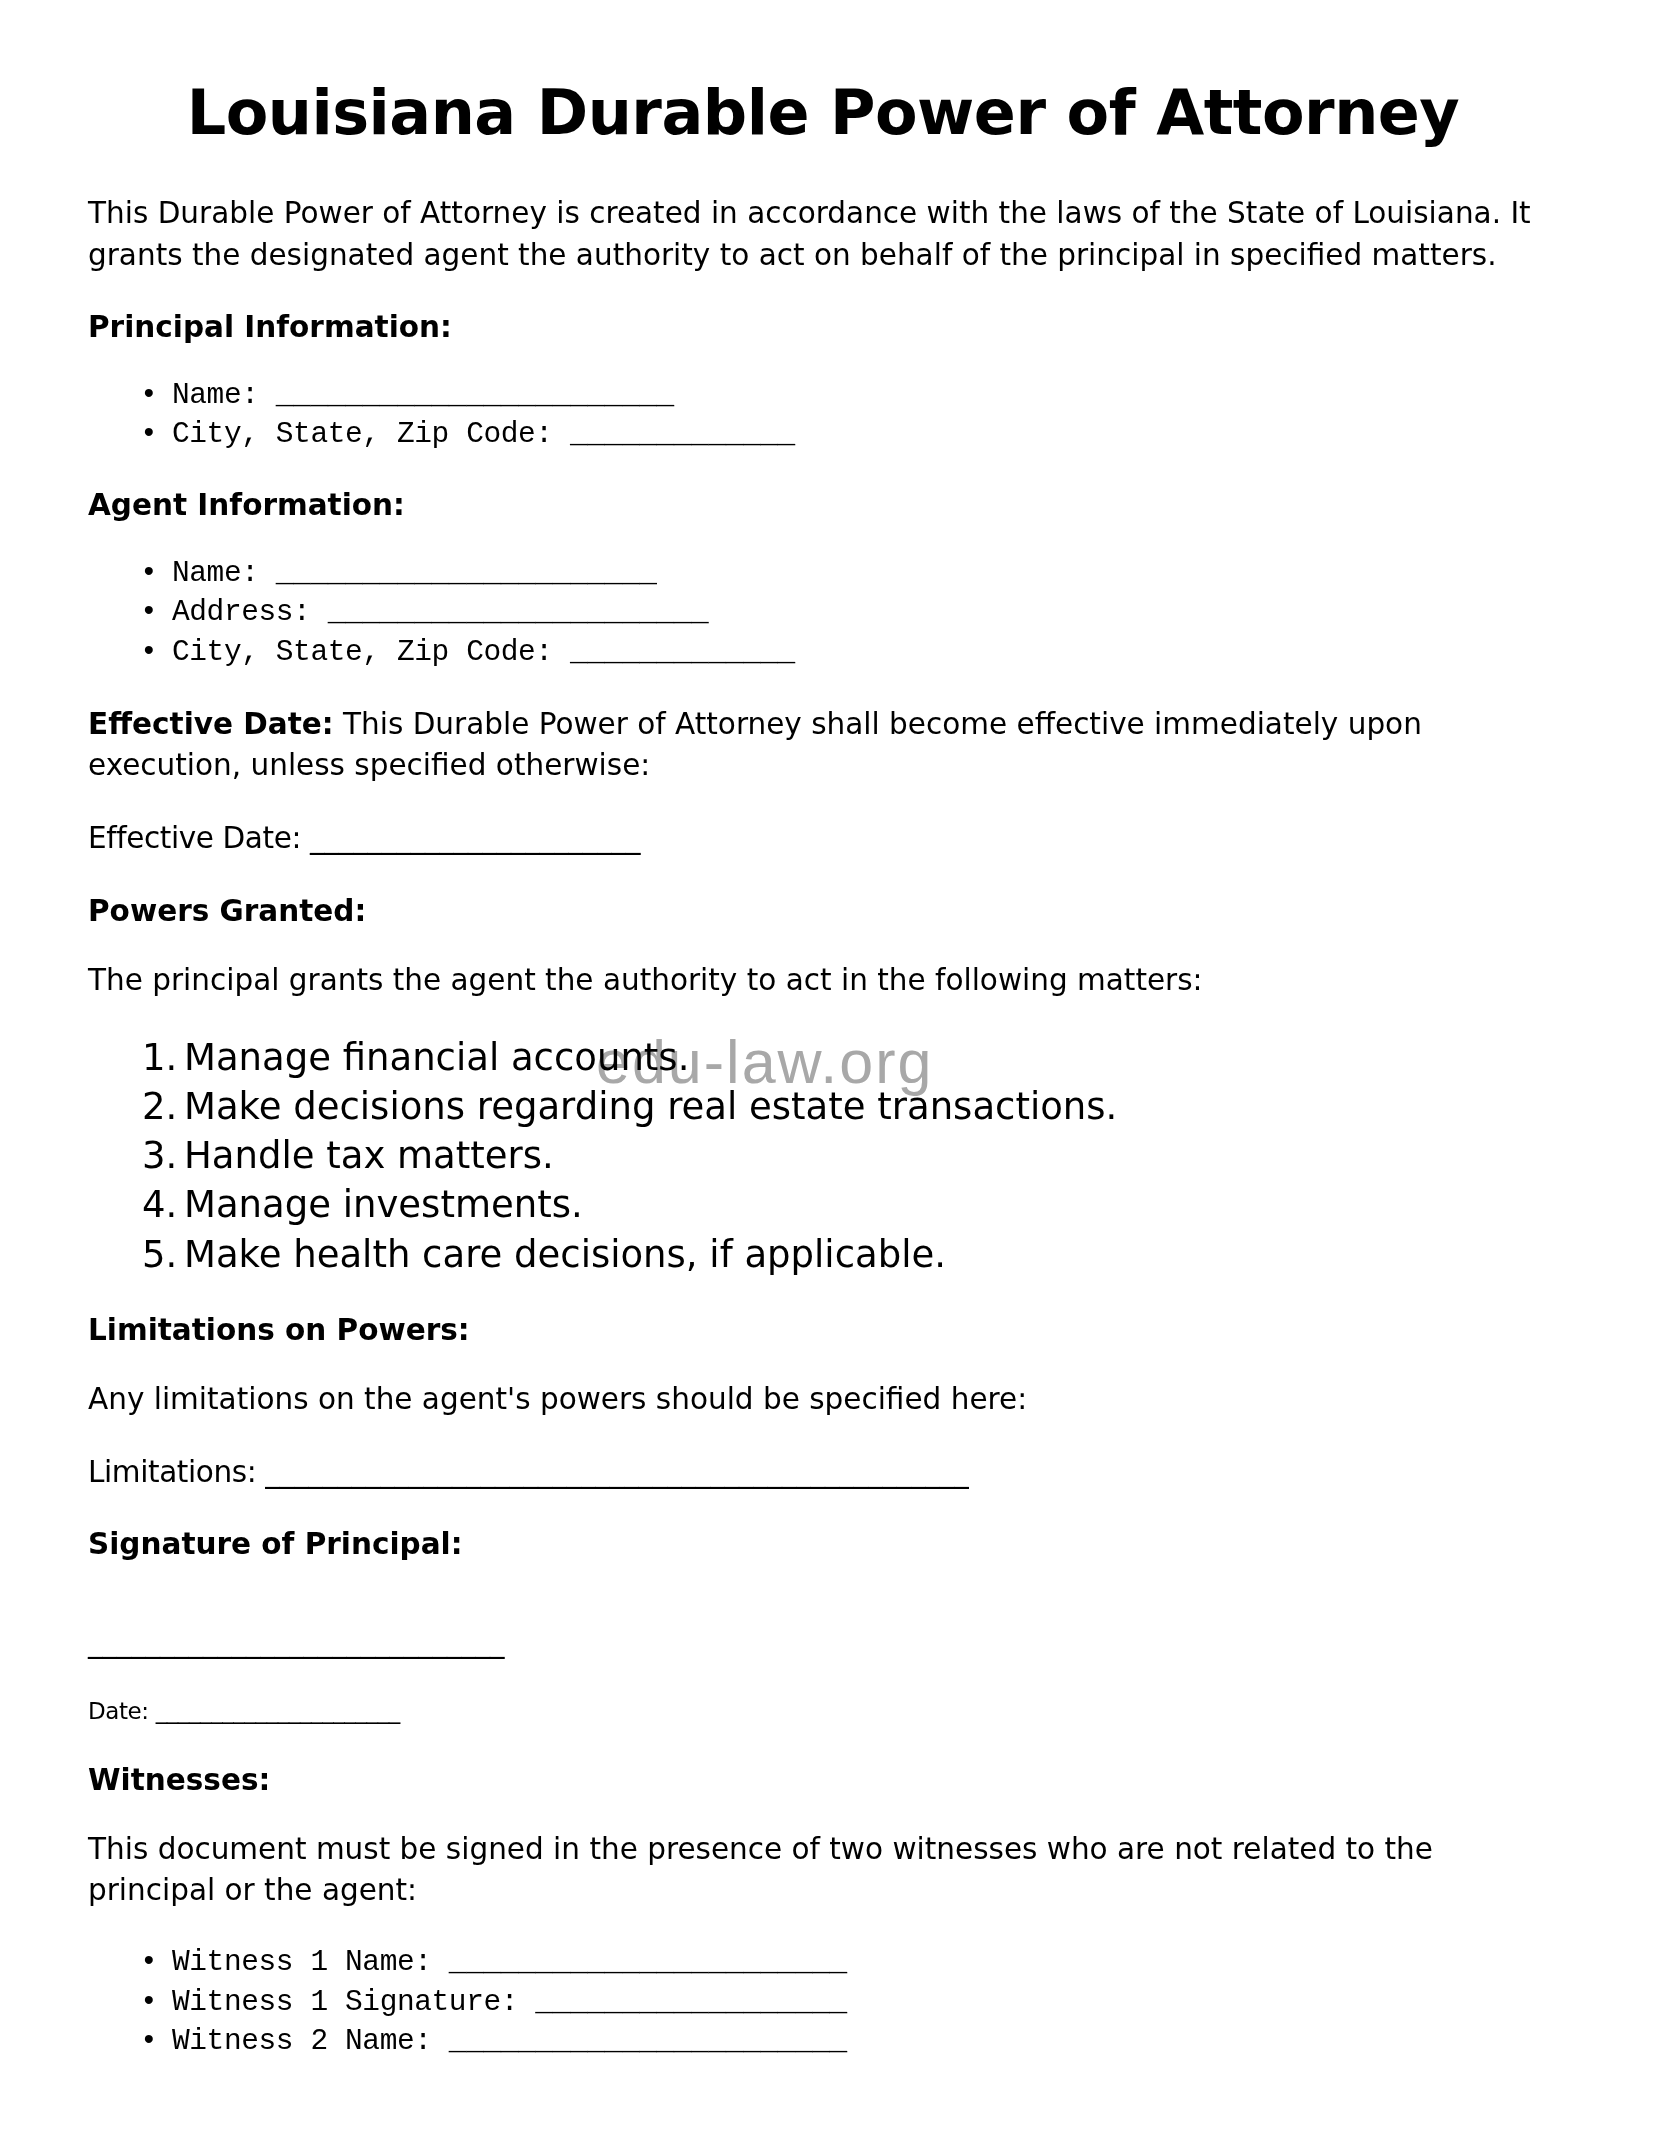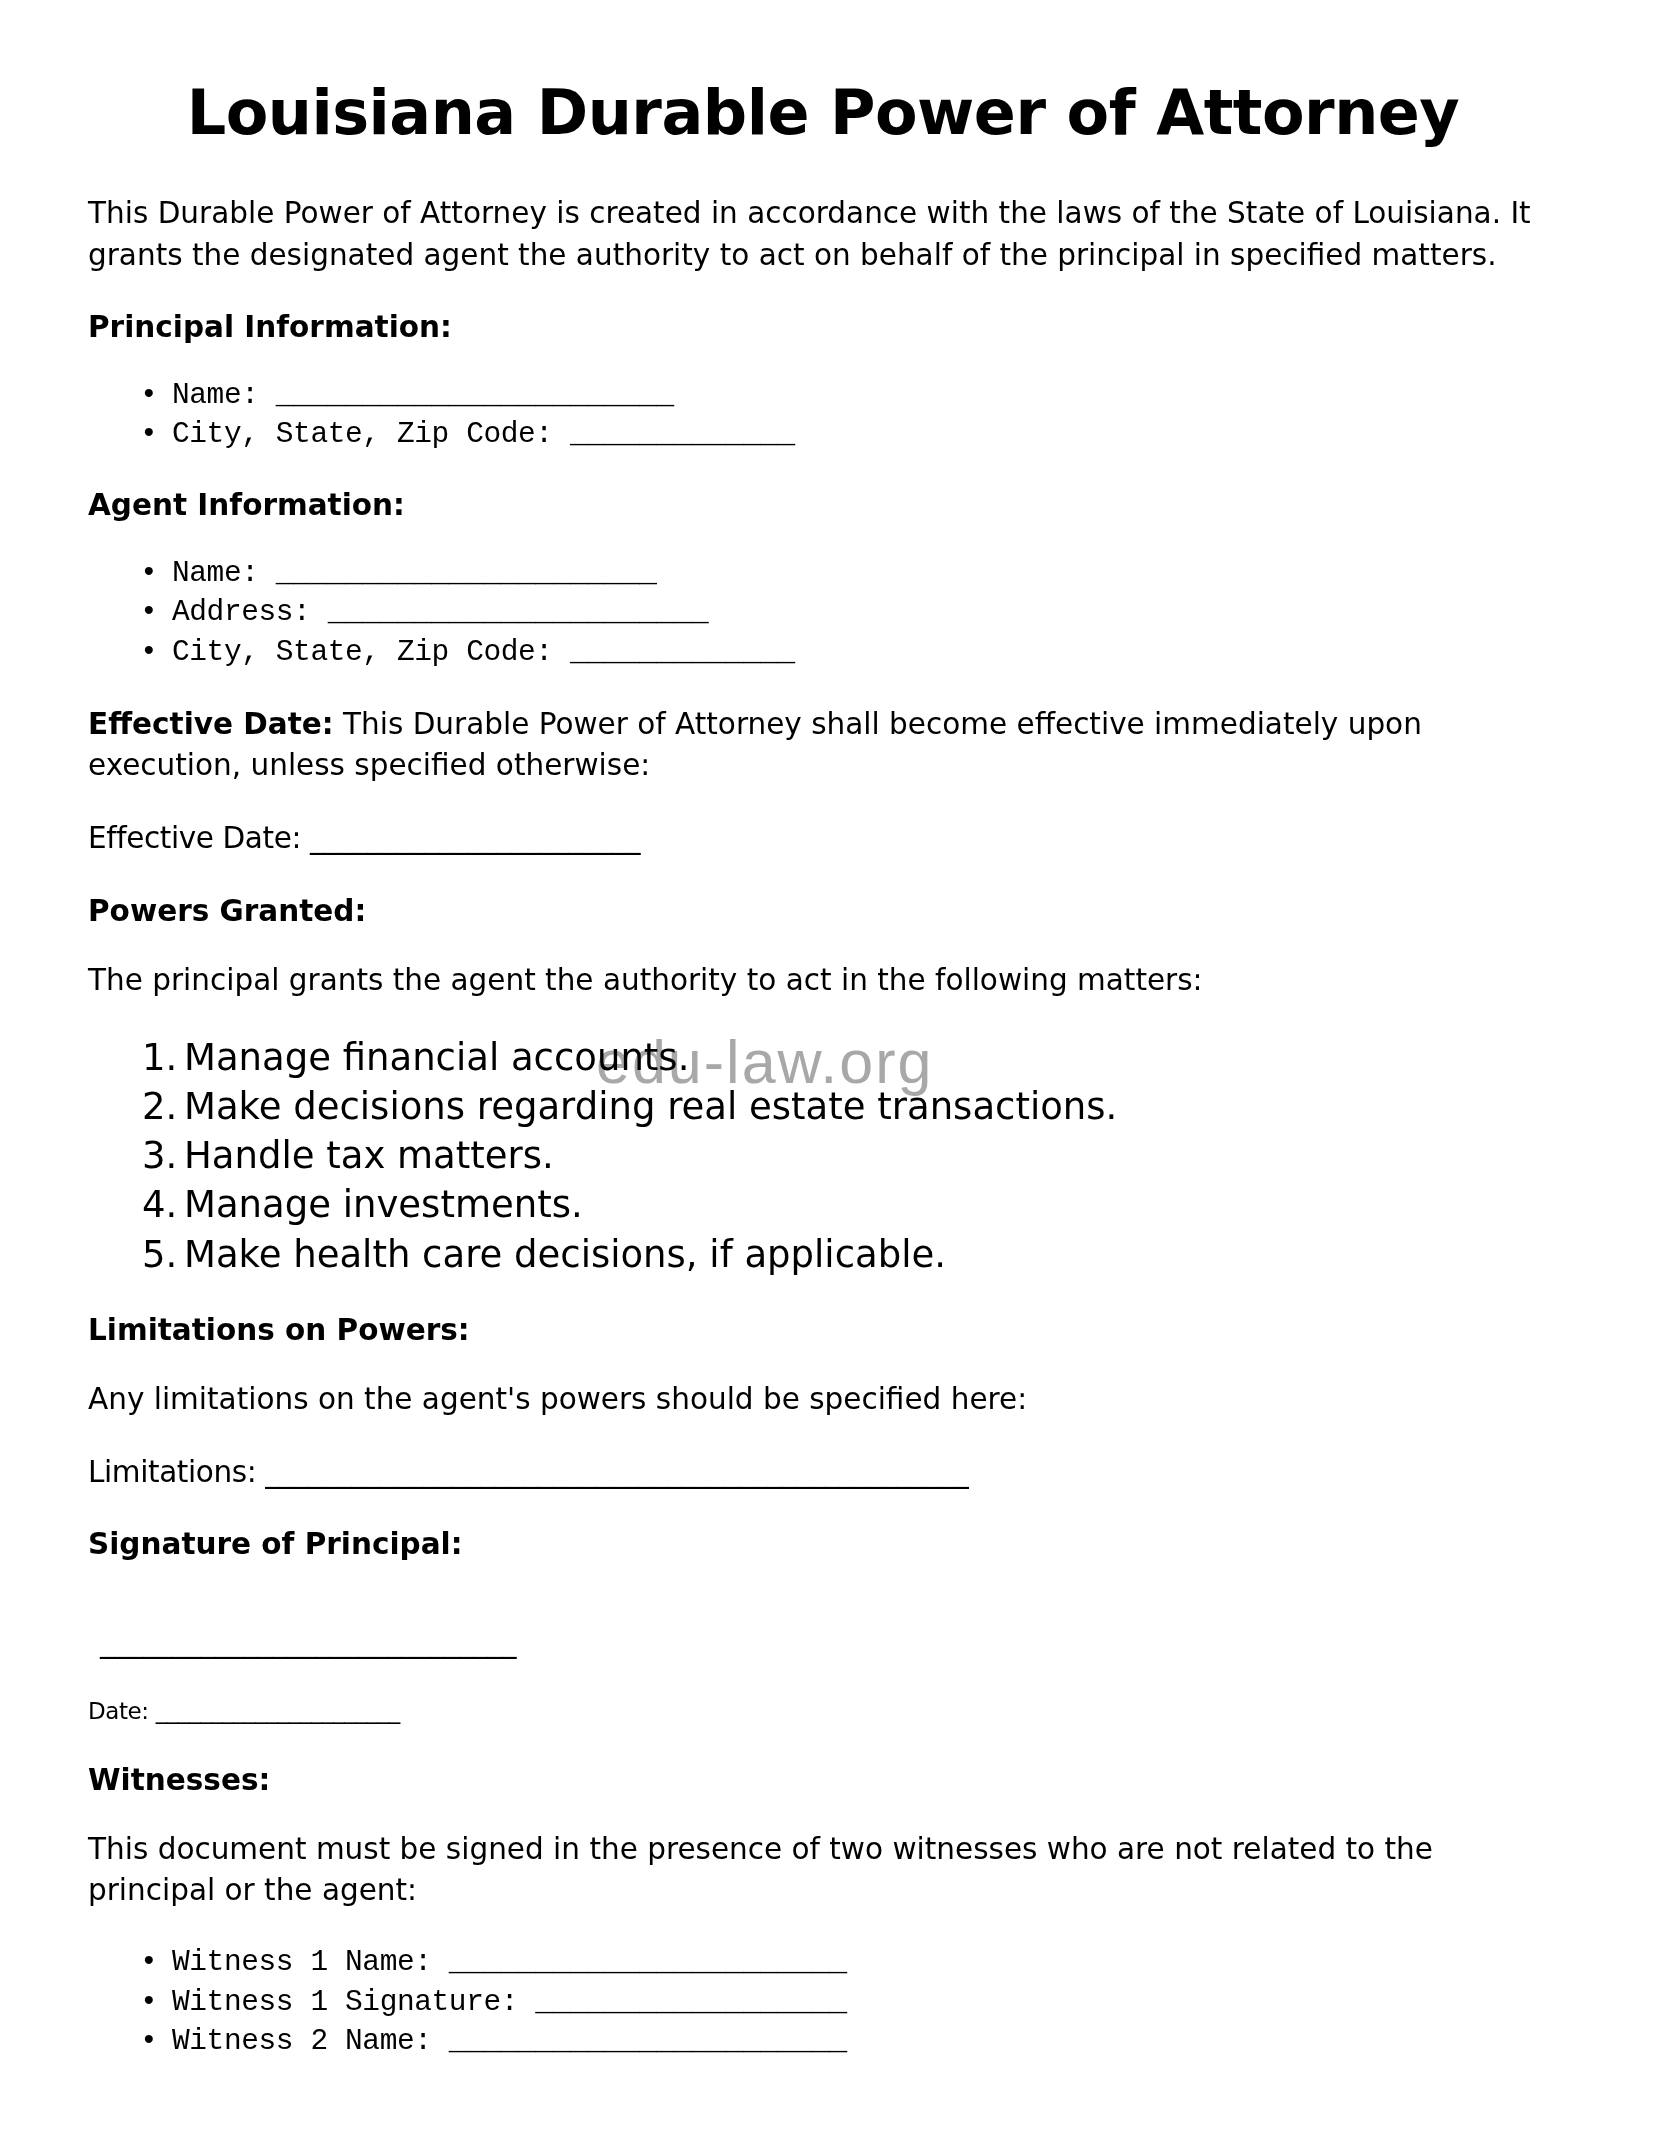--- a/index.html
+++ b/index.html
@@ -105,21 +105,21 @@
     top: 0;
   }
 
   .blank {
     letter-spacing: -0.4px;
   }
 
   .sig-line {
     font-size: 29.5px;
     line-height: 1.33;
-    margin: 58px 0 34px 12px;
+    margin: 58px 0 34px 0;
     letter-spacing: -0.4px;
   }
 
   .date-line {
     font-size: 23px;
     line-height: 1.33;
     margin: 0 0 34px 0;
   }
   .gap-above { margin-top: 30px; }
 </style>

